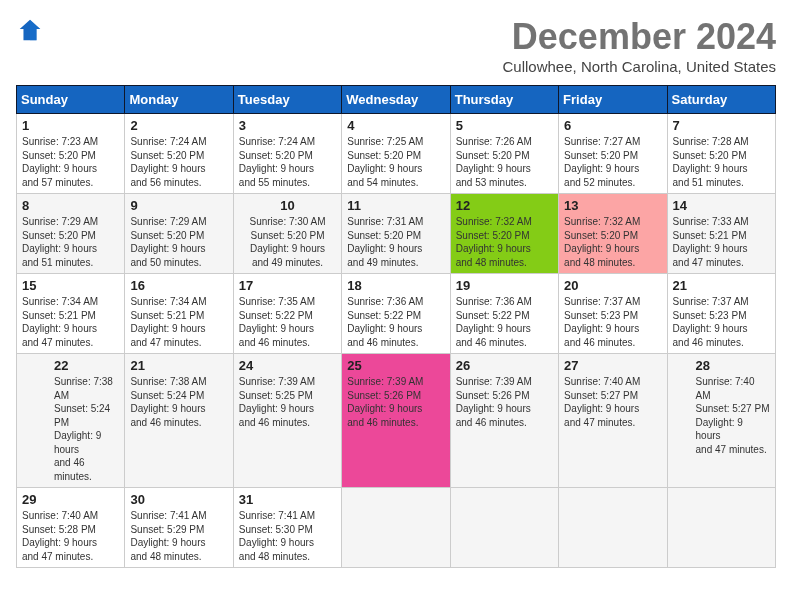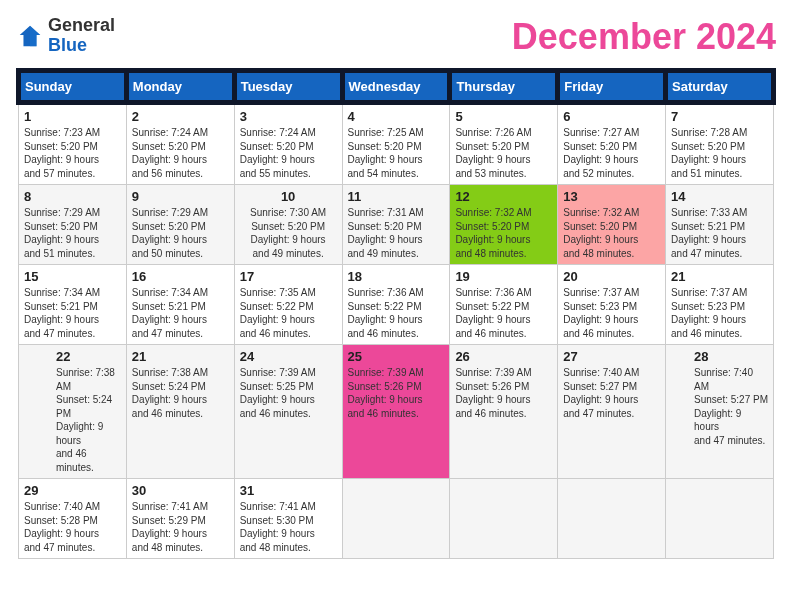--- a/index.html
+++ b/index.html
@@ -31,39 +31,39 @@
     .logo-icon {
       width: 28px;
       height: 28px;
     }
     .title-area {
       text-align: right;
     }
     .calendar-title {
       font-size: 36px;
       font-weight: bold;
-      color: #ec4899;
+      color: #737373;
     }
     .calendar-subtitle {
       font-size: 15px;
       color: #444;
     }
     .calendar-table {
       width: 100%;
       border-collapse: collapse;
       border: 1px solid #ccc;
     }
     .calendar-table th {
       background: #1565c0;
       color: #fff;
       font-size: 13px;
       font-weight: bold;
       padding: 6px 4px;
       text-align: left;
-      border: 5px solid #0f172a;
+      border: 1px solid #0f172a;
     }
     .calendar-table td {
       vertical-align: top;
       padding: 4px 5px;
       font-size: 10.5px;
       color: #222;
       border: 1px solid #ccc;
       width: calc(100% / 7);
       height: 78px;
       background: #fff;
@@ -91,27 +91,24 @@
   </style>
 </head>
 <body>
 
 <div class="header-area">
   <div class="logo">
     <svg class="logo-icon" viewBox="0 0 30 30">
       <polygon points="15,4 26,14 22,14 22,26 8,26 8,14 4,14" fill="#1565c0"></polygon>
       <polygon points="15,4 26,14 22,14 22,26 15,26 15,4" fill="#1976d2" opacity="0.5"></polygon>
     </svg>
-    <div class="logo-text">
-      <span class="logo-general">General</span><br>
-      <span class="logo-blue">Blue</span>
-    </div>
   </div>
   <div class="title-area">
     <div class="calendar-title">December 2024</div>
+    <div class="calendar-subtitle">Cullowhee, North Carolina, United States</div>
   </div>
 </div>
 
 <table class="calendar-table">
   <thead>
     <tr>
       <th>Sunday</th>
       <th>Monday</th>
       <th>Tuesday</th>
       <th>Wednesday</th>

